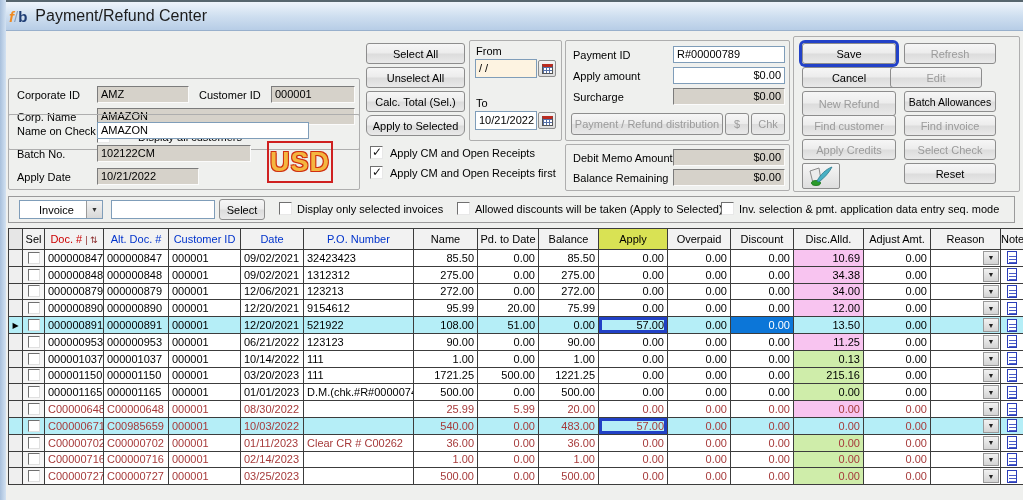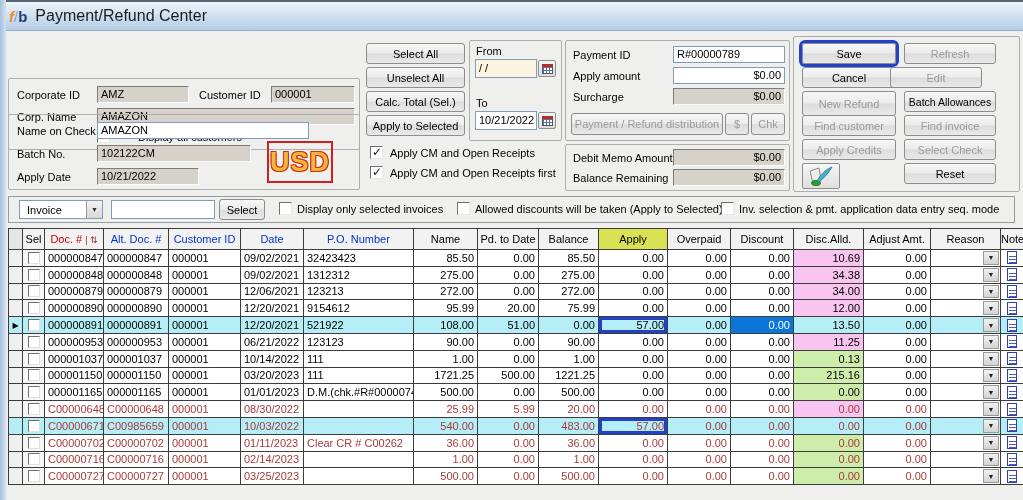--- a/index.html
+++ b/index.html
@@ -21,21 +21,21 @@
   .money { text-align:right; }
   .btn { position:absolute; display:flex; align-items:center; justify-content:center; background:linear-gradient(#f6f6f6,#ececec 48%,#dcdcdc 52%,#e9e9e9); border:1px solid #8d8d8d; border-radius:3px; font-size:11px; cursor:default; white-space:nowrap; }
   .btn.dis { color:#9b9b9b; }
   .btn.focused { box-shadow:0 0 0 3px #2342c8; }
   .cb { position:absolute; width:13px; height:13px; background:#fff; border-top:1px solid #707070; border-left:1px solid #707070; border-bottom:1px solid #e8e8e8; border-right:1px solid #e8e8e8; }
   .cb.checked::after { content:"✓"; position:absolute; left:1px; top:-2px; font-size:12px; font-weight:bold; color:#111; }
   .usd-badge { position:absolute; border:2px solid #cf2020; display:flex; align-items:center; justify-content:center; font-size:27px; font-weight:bold; letter-spacing:1px; color:#f4b63f; text-shadow:-1px -1px 0 #d03010,1px -1px 0 #d03010,-1px 1px 0 #d03010,1px 1px 0 #d03010; }
   .cal { position:absolute; width:18px; height:17px; background:linear-gradient(#f4f4f4,#dcdcdc); border:1px solid #8d8d8d; border-radius:2px; display:flex; align-items:center; justify-content:center; }
   .cal-face { width:11px; height:10px; background:#fff; border:1px solid #555; border-top:3px solid #bb2b20; background-image:repeating-linear-gradient(to right,#5570a8 0 1px,transparent 1px 3px),repeating-linear-gradient(to bottom,#5570a8 0 1px,transparent 1px 3px); }
   .combo { position:absolute; background:#fff; border:1px solid #7f9db9; display:flex; align-items:center; }
-  .combo .cval { flex:1; padding-left:7px; }
+  .combo .cval { flex:1; padding-left:19px; }
   .combo .carrow { width:16px; align-self:stretch; background:linear-gradient(#f2f2f2,#d8d8d8); border-left:1px solid #9a9a9a; display:flex; align-items:center; justify-content:center; font-size:7px; color:#333; }
   .quill-btn { position:absolute; background:linear-gradient(#f6f6f6,#dedede); border:1px solid #8d8d8d; border-radius:2px; display:flex; align-items:center; justify-content:center; }
   
   table.grid { position:absolute; left:8px; top:228px; width:1015px; table-layout:fixed; border-collapse:collapse; font-size:11px; background:#fff; }
   .grid th { height:21px; background:#f2f2f2; border:1px solid #3c3c3c; font-weight:normal; text-align:center; overflow:hidden; white-space:nowrap;margin-top:48px; }
   .grid td { height:16.8px; border:1px solid #3c3c3c; padding:0 3px; overflow:hidden; white-space:nowrap; background:#fff; }
   .grid th.h-red { color:#cc0000; }
   .grid th.h-blue { color:#0033cc; }
   .grid th.hl { background:#d9e254; }
   .grid .sort { font-size:9px; color:#8a2b2b; margin-left:3px; }
@@ -82,21 +82,21 @@
   <span class="lbl" style="left:8px;top:33px;">Batch No.</span>
   <div class="field gray" style="left:88px;top:30px;width:154px;">102122CM</div>
   <span class="lbl" style="left:8px;top:56px;">Apply Date</span>
   <div class="field gray" style="left:88px;top:53px;width:102px;">10/21/2022</div>
   <div class="usd-badge" style="left:258px;top:26px;width:66px;height:42px;">USD</div>
 </div>
 
 <div class="btn" style="left:366px;top:43px;width:99px;height:21px;">Select All</div>
 <div class="btn" style="left:366px;top:67px;width:99px;height:21px;">Unselect All</div>
 <div class="btn" style="left:366px;top:91px;width:99px;height:21px;">Calc. Total (Sel.)</div>
-<div class="btn" style="left:366px;top:115px;width:99px;height:21px;">Apply to Selected</div>
+<div class="btn" style="left:366px;top:115px;width:99px;height:21px;border-radius:6px;">Apply to Selected</div>
 
 <div class="gbox" style="left:469px;top:40px;width:93px;height:101px;">
   <span class="lbl" style="left:6px;top:4px;">From</span>
   <div class="field cream" style="left:5px;top:18px;width:62px;height:19px;line-height:17px;">/ /</div>
   <div class="cal" style="left:68px;top:19px;">
       <span class="cal-face"></span>
     </div>
   <span class="lbl" style="left:6px;top:56px;">To</span>
   <div class="field white" style="left:5px;top:70px;width:62px;height:19px;line-height:17px;">10/21/2022</div>
   <div class="cal" style="left:68px;top:71px;">

